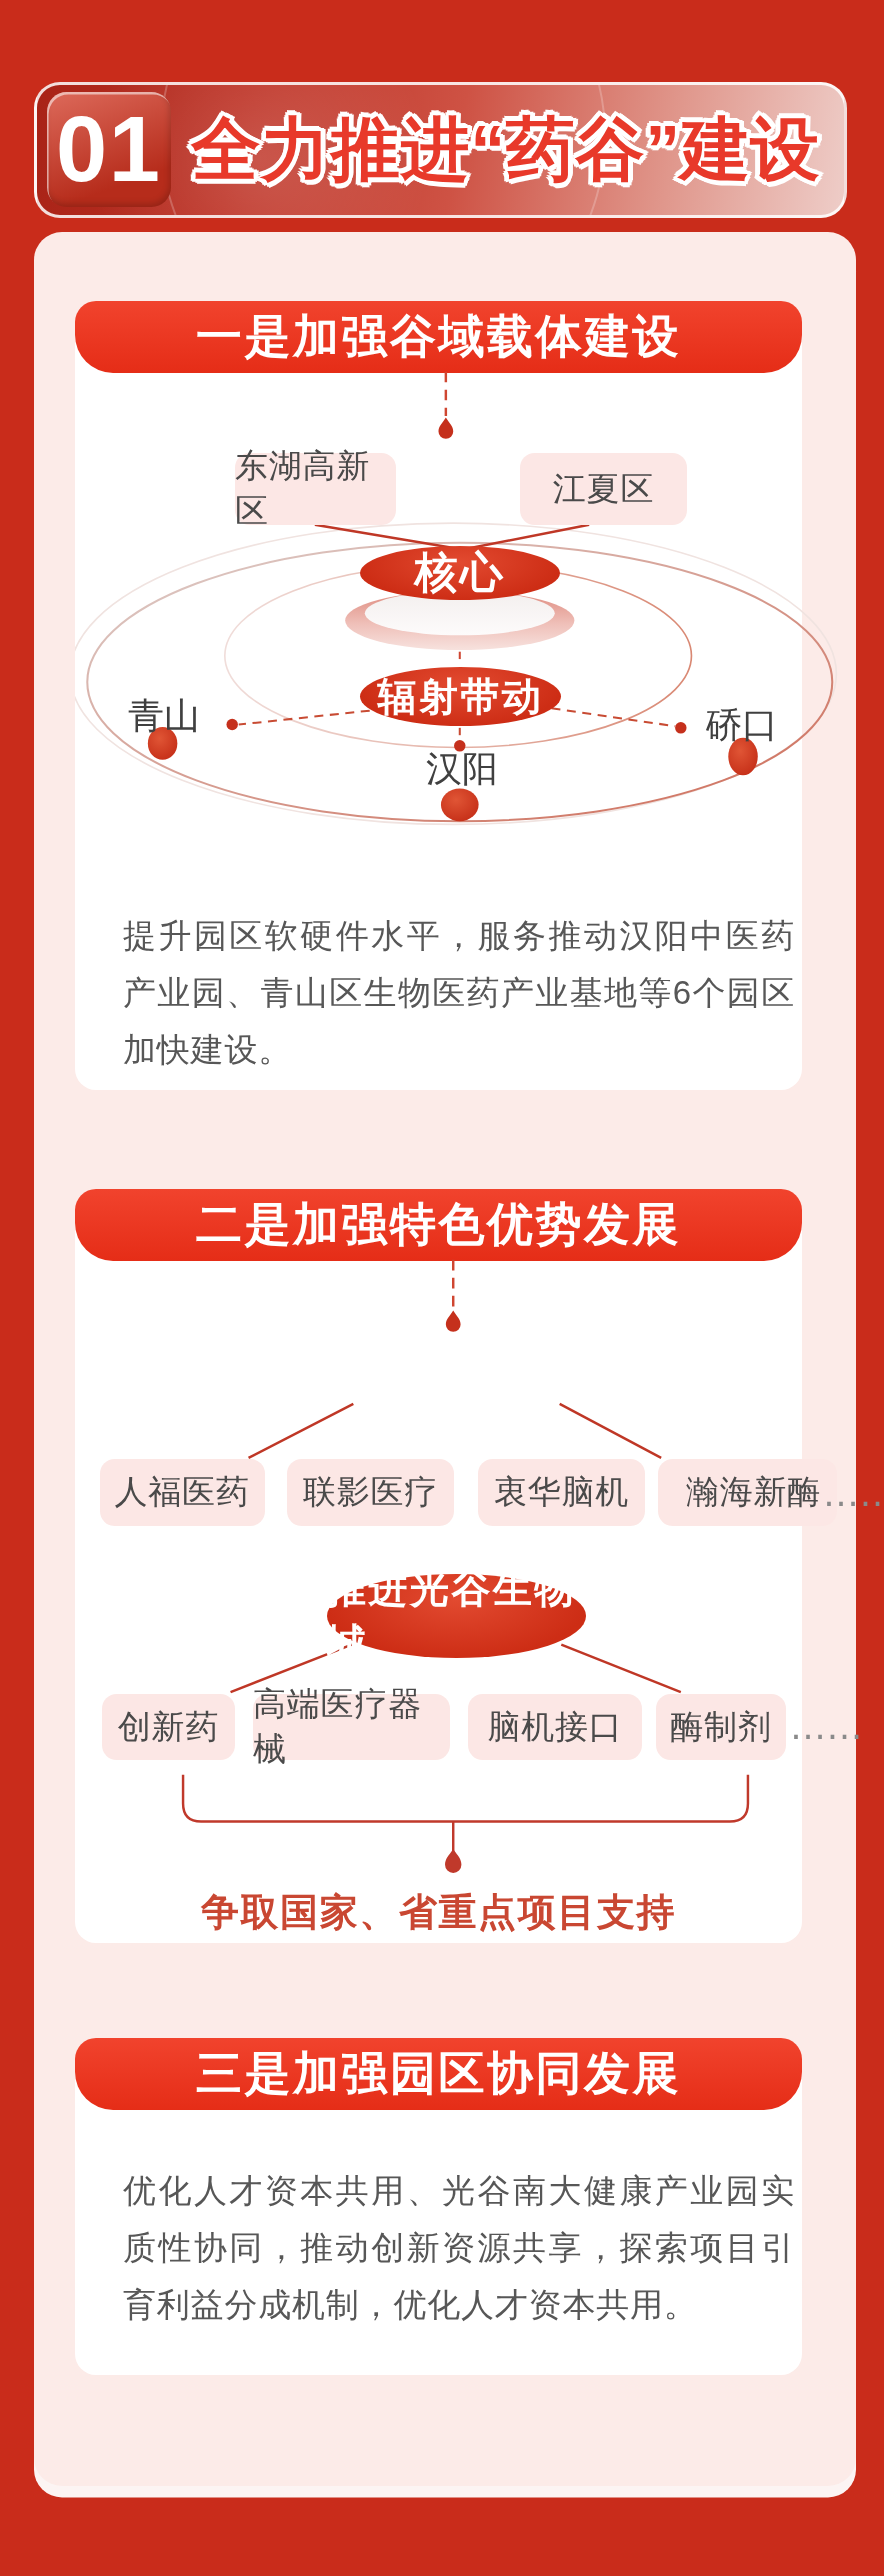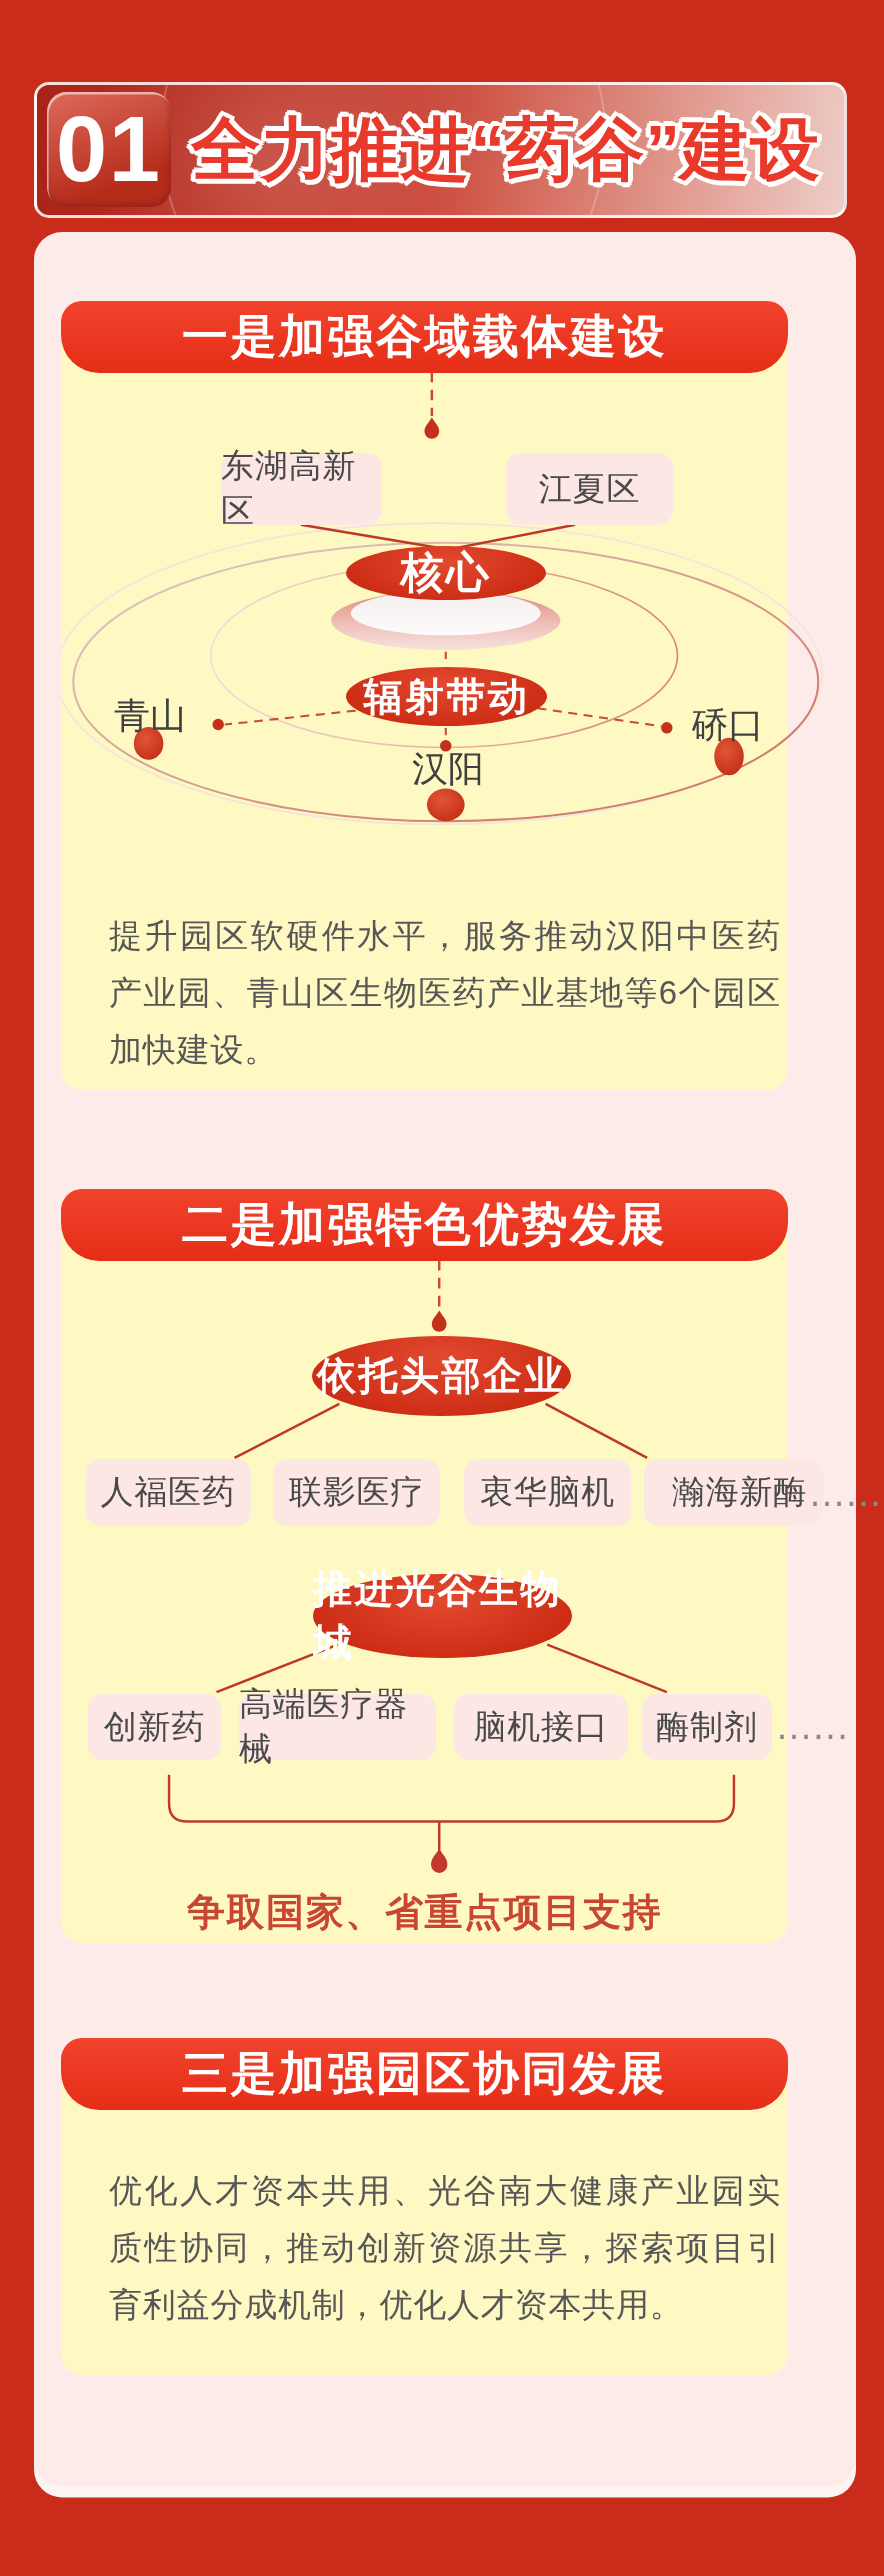--- a/index.html
+++ b/index.html
@@ -1,21 +1,21 @@
 <!DOCTYPE html>
 <html style="font-size:13px"><head>
 <meta charset="utf-8">
 <style>
   html,body{margin:0;padding:0;}
   body{font-family:"Liberation Sans","DejaVu Sans",sans-serif;}
   .page{position:relative;width:885px;height:2576px;background:#c92c1b;overflow:hidden;}
 
   
   .banner{position:absolute;left:34px;top:82px;width:813px;height:136px;box-sizing:border-box;
-    border:3.3px solid rgba(255,255,255,.85);border-radius:15px;overflow:hidden;
+    border:3.3px solid rgba(255,255,255,.85);border-radius:26px;overflow:hidden;
     background:linear-gradient(100deg,#a82317 0%,#bd3124 25%,#ce5244 52%,#e0978c 78%,#eecdc8 100%);}
   .banner-ring{position:absolute;left:123px;top:-172px;width:442px;height:442px;border-radius:50%;
     border:2.5px solid rgba(255,255,255,.22);}
   .banner-glow{position:absolute;left:49px;top:-98px;width:344px;height:344px;border-radius:50%;
     background:radial-gradient(circle,rgba(255,255,255,.16) 0%,rgba(255,255,255,0) 70%);}
   .num-badge{position:absolute;left:9.8px;top:7.4px;width:124px;height:115px;border-radius:19.7px;
     background:linear-gradient(160deg,#dd6a5b 0%,#b62c1b 75%);
     box-shadow:inset 1.6px 2.5px 0 rgba(255,255,255,.55), inset -1.6px -3.3px 6.6px rgba(0,0,0,.18);
     display:flex;align-items:center;justify-content:center;
     color:#fff;font-size:92px;font-weight:900;letter-spacing:1.6px;}
@@ -24,21 +24,21 @@
     font-size:69px;font-weight:900;color:#e8392a;letter-spacing:0.8px;
     text-shadow:-4.1px 0 #fff,4.1px 0 #fff,0 -4.1px #fff,0 4.1px #fff,
                 -3.3px -3.3px #fff,3.3px 3.3px #fff,-3.3px 3.3px #fff,3.3px -3.3px #fff,
                 -4.9px 1.6px #fff,4.9px -1.6px #fff,1.6px 4.9px #fff,-1.6px -4.9px #fff;}
 
   
   .panel{position:absolute;left:34px;top:232px;width:822px;height:2254px;background:#fcebe8;
     border-radius:28px;box-shadow:0 11.5px 0 rgba(255,255,255,.95);}
 
   
-  .card{position:absolute;left:61px;width:727px;background:#fef9c3;border-radius:21px;}
+  .card{position:absolute;left:75px;width:727px;background:#ffffff;border-radius:21px;}
   .card1{top:301px;height:789px;}
   .card2{top:1189px;height:754px;}
   .card3{top:2038px;height:337px;}
   .card-header{position:absolute;top:0;left:0;width:100%;height:72px;
     background:linear-gradient(180deg,#f1432d 0%,#e52d17 100%);
     border-radius:21px 21px 38px 38px;color:#fff;font-size:46px;font-weight:800;letter-spacing:2.5px;
     display:flex;align-items:center;justify-content:center;}
 
   .dsvg{position:absolute;left:0;top:0;pointer-events:none;}
 
@@ -150,21 +150,20 @@
 
       <path d="M340,262 L212,328 M592,262 L716,328" stroke="#bf3726" stroke-width="3" fill="none"></path>
 
       <path d="M338,556 L190,614 M594,556 L740,614" stroke="#bf3726" stroke-width="3" fill="none"></path>
 
       <path d="M132,715 L132,750 Q132,772 154,772 L800,772 Q822,772 822,750 L822,715" fill="none" stroke="#c0392b" stroke-width="3"></path>
       <line x1="462" y1="772" x2="462" y2="812" stroke="#c0392b" stroke-width="3"></line>
       <path d="M462,806 C468,814 472,818 472,825 A10,10 0 1,1 452,825 C452,818 456,814 462,806 Z" fill="#c0392b"></path>
     </svg>
 
-    <div class="rnode" style="left:251px;top:147px;width:259px;height:80px;font-size:39px;">依托头部企业</div>
 
     <div class="pbox" style="left:24.6px;top:270px;width:165px;height:67px;">人福医药</div>
     <div class="pbox" style="left:212px;top:270px;width:167px;height:67px;">联影医疗</div>
     <div class="pbox" style="left:403px;top:270px;width:167px;height:67px;">衷华脑机</div>
     <div class="pbox" style="left:583px;top:270px;width:167px;height:67px;padding-left:12px;">瀚海新酶</div>
     <div class="more-dots" style="left:747px;top:283px;">……</div>
 
     <div class="rnode" style="left:252px;top:385px;width:259px;height:84px;font-size:39px;">推进光谷生物城</div>
 
     <div class="pbox" style="left:27px;top:505px;width:133px;height:66px;">创新药</div>

